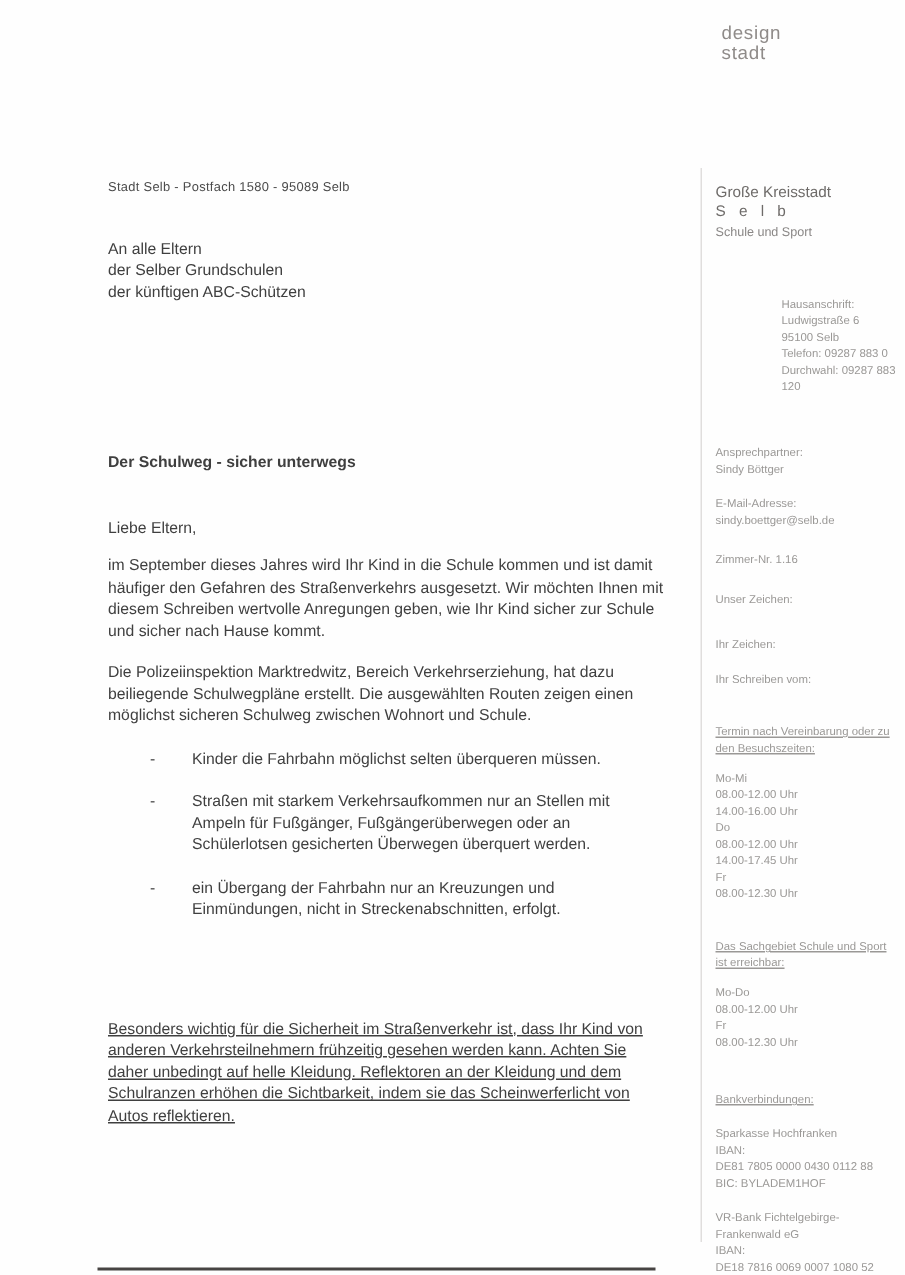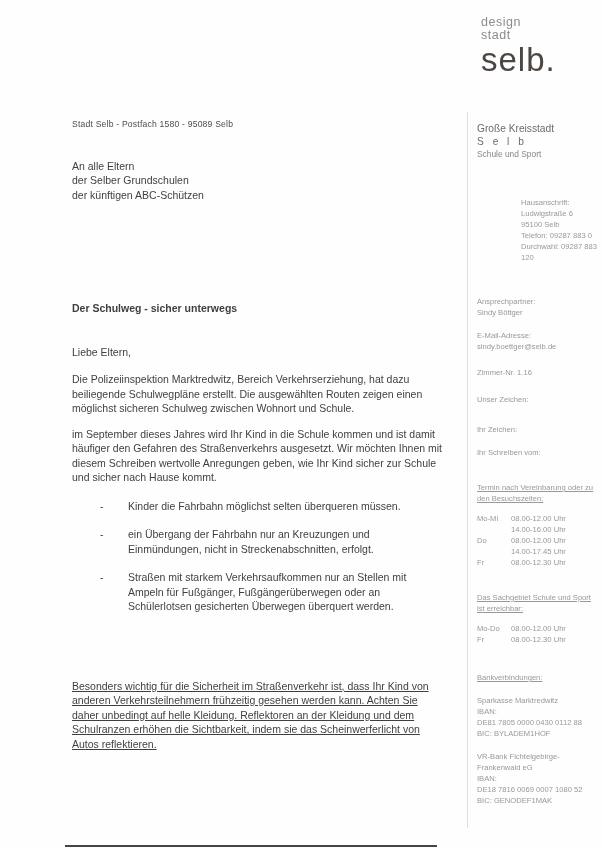--- a/index.html
+++ b/index.html
@@ -48,64 +48,63 @@
   .sb.contact{margin-top:33px;}
   .sb.room{margin-top:15px;}
   .sb.ref{margin-top:16px;}
   .sb.ref2{margin-top:19px;}
   .sb.ref3{}
   .sb.hours-h{margin-top:24px;}
   .sb.hours-t{margin-top:9px;}
   .sb.bank{margin-top:27px;}
   .sb.homepage{margin-top:42px;}
   .u{text-decoration:underline;}
-  .hrow{display:flex;}
+  .hrow{display:flex;flex-direction:column;}
   .hrow .day{width:34px;flex:none;}
 </style>
 </head>
 <body>
 
 <div class="page">
 
   <div class="logo">
     <div class="small">design</div>
     <div class="small">stadt</div>
-    <div class="big">selb.</div>
   </div>
 
   <div class="vline"></div>
 
   <div class="main">
     <div class="sender">Stadt Selb    -    Postfach 1580    -    95089 Selb</div>
 
     <div class="recipient">
       <div>An alle Eltern</div>
       <div>der Selber Grundschulen</div>
       <div>der künftigen ABC-Schützen</div>
     </div>
 
     <div class="subject">Der Schulweg - sicher unterwegs</div>
 
     <div class="salutation">Liebe Eltern,</div>
 
+    <div class="para first">im September dieses Jahres wird Ihr Kind in die Schule kommen und ist damit häufiger den Gefahren des Straßenverkehrs ausgesetzt. Wir möchten Ihnen mit diesem Schreiben wertvolle Anregungen geben, wie Ihr Kind sicher zur Schule und sicher nach Hause kommt.</div>
     <div class="para">Die Polizeiinspektion Marktredwitz, Bereich Verkehrserziehung, hat dazu beiliegende Schulwegpläne erstellt. Die ausgewählten Routen zeigen einen möglichst sicheren Schulweg zwischen Wohnort und Schule.</div>
-    <div class="para first">im September dieses Jahres wird Ihr Kind in die Schule kommen und ist damit häufiger den Gefahren des Straßenverkehrs ausgesetzt. Wir möchten Ihnen mit diesem Schreiben wertvolle Anregungen geben, wie Ihr Kind sicher zur Schule und sicher nach Hause kommt.</div>
 
     <div class="bullets">
       <div class="bullet">
         <span class="dash"></span>
         <span class="btxt">Kinder die Fahrbahn möglichst selten überqueren müssen.</span>
       </div>
       <div class="bullet">
         <span class="dash"></span>
-        <span class="btxt">ein Übergang der Fahrbahn nur an Kreuzungen und Einmündungen, nicht in Streckenabschnitten, erfolgt.</span>
+        <span class="btxt">Straßen mit starkem Verkehrsaufkommen nur an Stellen mit Ampeln für Fußgänger, Fußgängerüberwegen oder an Schülerlotsen gesicherten Überwegen überquert werden.</span>
       </div>
       <div class="bullet">
         <span class="dash"></span>
-        <span class="btxt">Straßen mit starkem Verkehrsaufkommen nur an Stellen mit Ampeln für Fußgänger, Fußgängerüberwegen oder an Schülerlotsen gesicherten Überwegen überquert werden.</span>
+        <span class="btxt">ein Übergang der Fahrbahn nur an Kreuzungen und Einmündungen, nicht in Streckenabschnitten, erfolgt.</span>
       </div>
     </div>
 
     <div class="para last">Besonders wichtig für die Sicherheit im Straßenverkehr ist, dass Ihr Kind von anderen Verkehrsteilnehmern frühzeitig gesehen werden kann. Achten Sie daher unbedingt auf helle Kleidung. Reflektoren an der Kleidung und dem Schulranzen erhöhen die Sichtbarkeit, indem sie das Scheinwerferlicht von Autos reflektieren.</div>
   </div>
 
   <div class="sidebar">
     <div>
       <div class="org1">Große Kreisstadt</div>
       <div class="org2">S e l b</div>
@@ -167,21 +166,21 @@
         <span>08.00-12.00 Uhr</span>
       </div>
       <div class="hrow">
         <span class="day">Fr</span>
         <span>08.00-12.30 Uhr</span>
       </div>
     </div>
 
     <div class="sb bank u">Bankverbindungen:</div>
     <div class="sb">
-      <div>Sparkasse Marktredwitz</div>
+      <div>Sparkasse Hochfranken</div>
       <div>IBAN:</div>
       <div>DE81 7805 0000 0430 0112 88</div>
       <div>BIC: BYLADEM1HOF</div>
     </div>
     <div class="sb">
       <div>VR-Bank Fichtelgebirge-Frankenwald eG</div>
       <div>IBAN:</div>
       <div>DE18 7816 0069 0007 1080 52</div>
       <div>BIC: GENODEF1MAK</div>
     </div>

